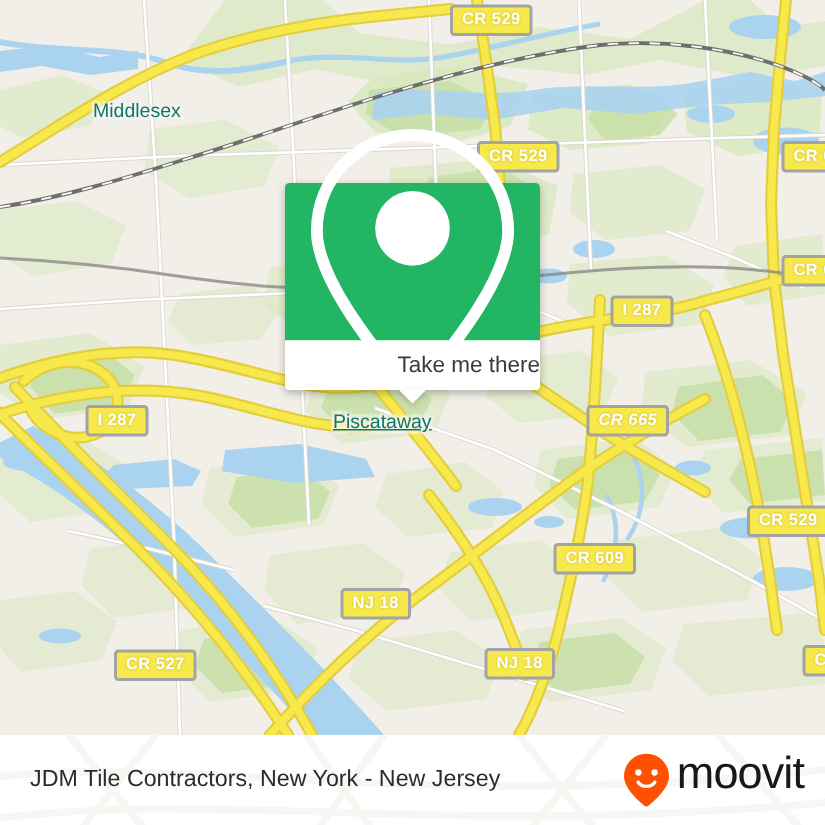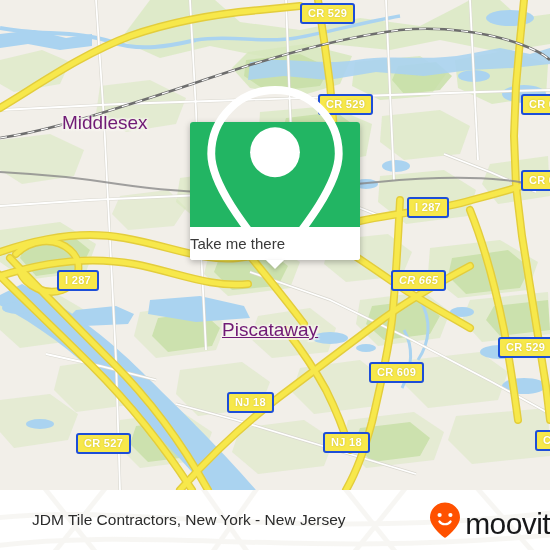--- a/index.html
+++ b/index.html
@@ -17,41 +17,40 @@
     position:absolute; left:0; top:0; width:550px; height:490px;
     background:#f2efe9;
     overflow:hidden;
   }
   #map svg{ display:block; width:550px; height:490px; }
 
   
   .shield{
     position:absolute;
     background:#f7e84b;
-    border:2px solid #1d4ed8;
+    border:2px solid #a3a3a3;
     border-radius:3px;
     color:#ffffff;
     font-size:11px;
     font-weight:bold;
     line-height:14px;
     padding:1px 6px 2px 6px;
     white-space:nowrap;
     text-shadow:0 0 2px rgba(120,105,0,.35);
     letter-spacing:.3px;
   }
 
   
   .place-label{
     position:absolute;
-    color:#701a75;
-    font-size:19px;
+    color:#0f766e;
+    font-size:13px;
     white-space:nowrap;
     text-shadow: -1.5px -1.5px 1.5px #f7f5f0, 1.5px -1.5px 1.5px #f7f5f0,
                  -1.5px 1.5px 1.5px #f7f5f0, 1.5px 1.5px 1.5px #f7f5f0;
-    margin-top: 46px;
   }
 
   
   #popup{
     position:absolute;
     left:190px; top:122px;
     width:170px;
     border-radius:3px;
     box-shadow:0 2px 6px rgba(0,0,0,.28);
     overflow:visible;
@@ -60,21 +59,21 @@
   #popup-head{
     background:#22b563;
     height:105px;
     border-radius:3px 3px 0 0;
     display:flex; align-items:center; justify-content:center;
   }
   #popup-body{
     background:#ffffff;
     height:33px;
     border-radius:0 0 3px 3px;
-    display:flex; align-items:center; justify-content:flex-start;
+    display:flex; align-items:center; justify-content:flex-end;
   }
   #popup-label{
     color:#3a3a3a;
     font-size:15px;
   }
   #popup-tail{
     position:absolute;
     left:50%; bottom:-9px; margin-left:-9px;
     width:0;height:0;
     border-left:9px solid transparent;
@@ -102,30 +101,30 @@
     background:#ffffff;
     display:flex; align-items:center;
     overflow:hidden;
   }
   #footer-watermark{
     position:absolute; left:0; top:0; width:550px; height:60px;
     opacity:.5;
   }
   #footer-title{
     position:relative;
-    margin-left:32px;
+    margin-left:20px;
     color:#2b2b2b;
     font-size:15.5px;
     white-space:nowrap;
   }
   #brand{
     position:absolute;
-    right:0; top:50%;
+    right:14px; top:50%;
     transform:translateY(-50%);
-    display:flex; align-items:flex-end; gap:3px;
+    display:flex; align-items:flex-start; gap:3px;
   }
   #brand-word{
     color:#17181a;
     font-size:30px;
     letter-spacing:-.6px;
     font-weight:normal;
     line-height:30px;
   }
 </style>
 </head>

